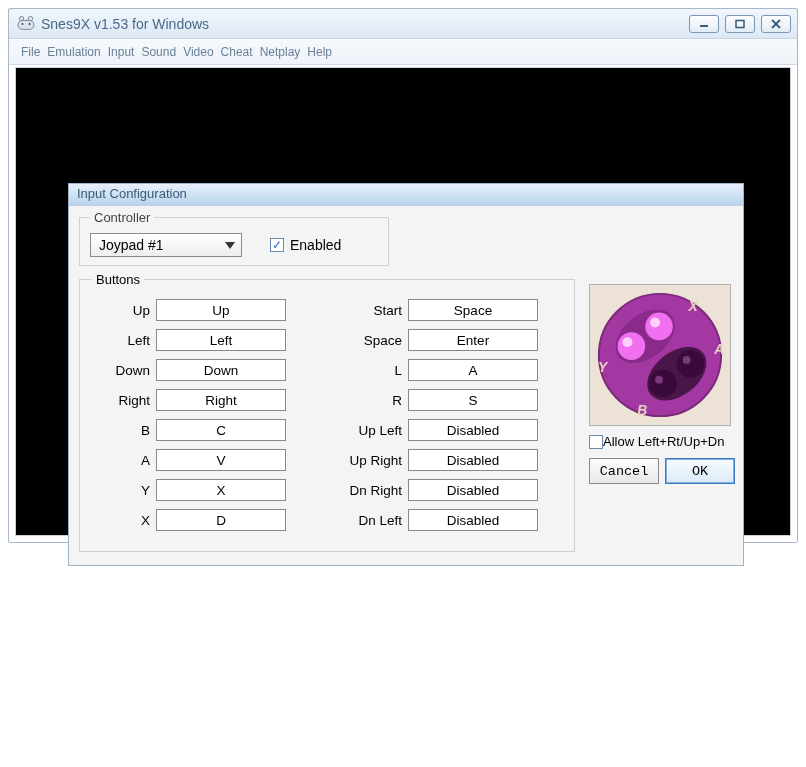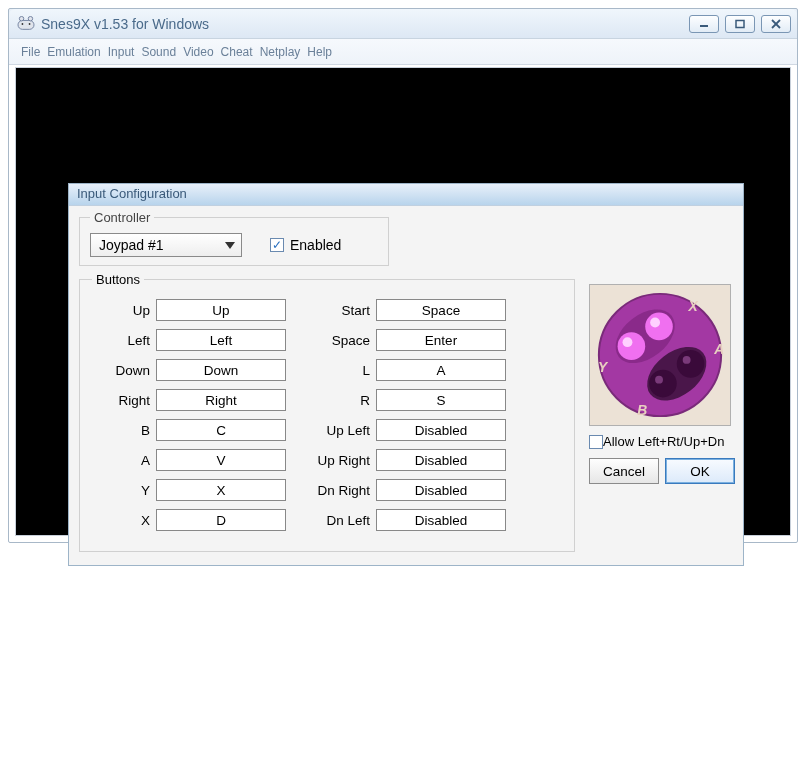--- a/index.html
+++ b/index.html
@@ -60,21 +60,21 @@
   position: absolute; left: 334px; top: 0px; width: 330px;
   color: #333; font-size: 13px; line-height: 1.35;
 }
 .info-text div { white-space: nowrap; }
 
 fieldset.buttons-grp {
   position: absolute; left: 10px; top: 66px; width: 496px; height: 280px;
   border: 1px solid #d0d0d0; padding: 8px 12px 12px 12px;
 }
 fieldset.buttons-grp legend { font-size: 13px; padding: 0 4px; }
-.cols { display: flex; gap: 16px; margin-top: 4px; }
+.cols { display: flex; gap: 48px; margin-top: 4px; }
 .col { display: flex; flex-direction: column; gap: 8px; }
 .row { display: flex; align-items: center; gap: 6px; }
 .lbl { width: 58px; text-align: right; font-size: 13.5px; }
 .lbl.wide { width: 68px; }
 .val-box {
   width: 130px; height: 22px; border: 1px solid #888; background: #fff;
   display: flex; align-items: center; justify-content: center; font-size: 13.5px;
   cursor: pointer;
 }
 
@@ -83,21 +83,21 @@
   border: 1px solid #b0b0b0; background: #f0e8e0; display: block;
 }
 .allow-row {
   position: absolute; left: 520px; top: 228px; display: flex; align-items: center; font-size: 13px;
 }
 .dlg-buttons {
   position: absolute; left: 520px; top: 252px; display: flex; gap: 6px;
 }
 .btn {
   width: 70px; height: 26px; border: 1px solid #8a8a8a; background: linear-gradient(to bottom,#fefefe,#e6e6e6);
-  display: flex; align-items: center; justify-content: center; cursor: pointer; font-size: 13.5px;
+  display: flex; align-items: center; justify-content: center; cursor: pointer; font-size: 13.5px; font-family: Liberation Mono, monospace;
 }
 .btn.default { border: 1px solid #3a7abd; box-shadow: 0 0 0 1px #7ab0e0 inset; background: linear-gradient(to bottom,#f8fbff,#dceafa); }
 </style>
 </head>
 <body>
 
 <div class="window">
   <div class="titlebar">
     <svg class="titlebar-icon" viewBox="0 0 20 18">
       <rect x="1" y="5" width="18" height="10" rx="5" fill="#e0e4ec" stroke="#6a7a9a"></rect>

